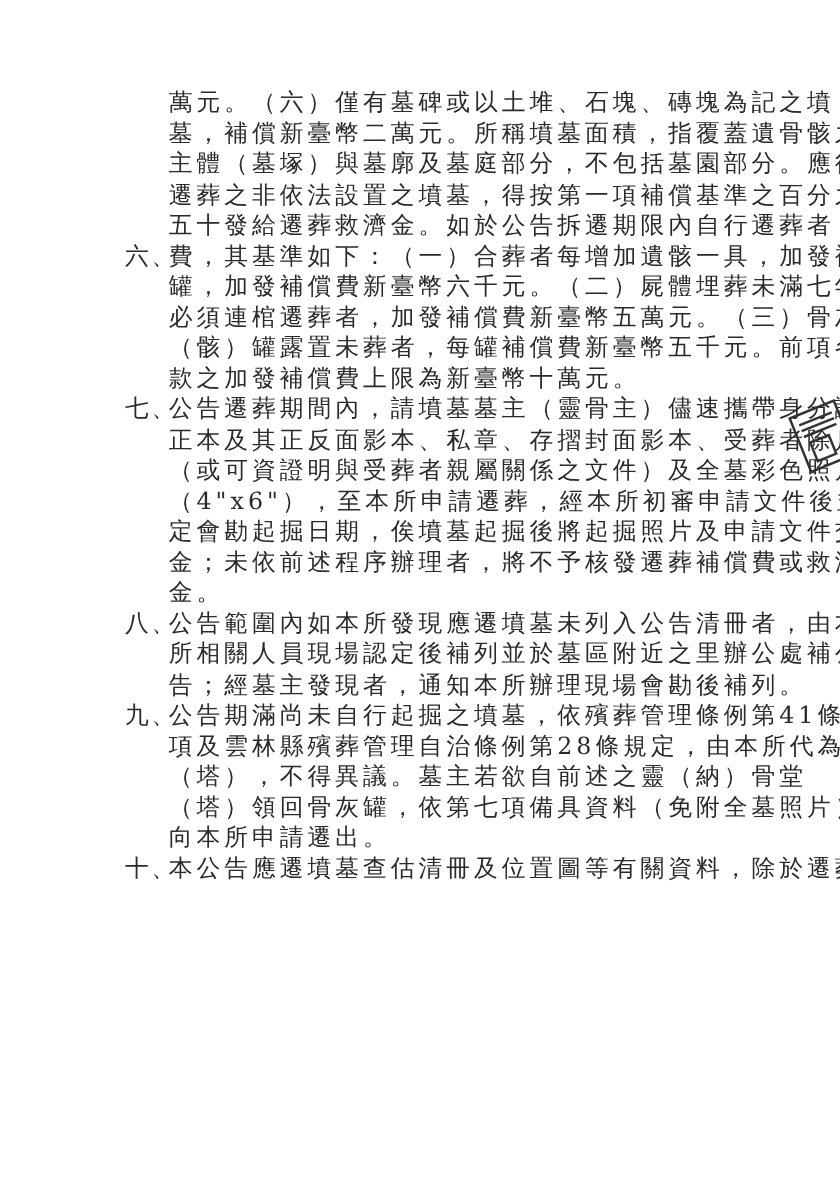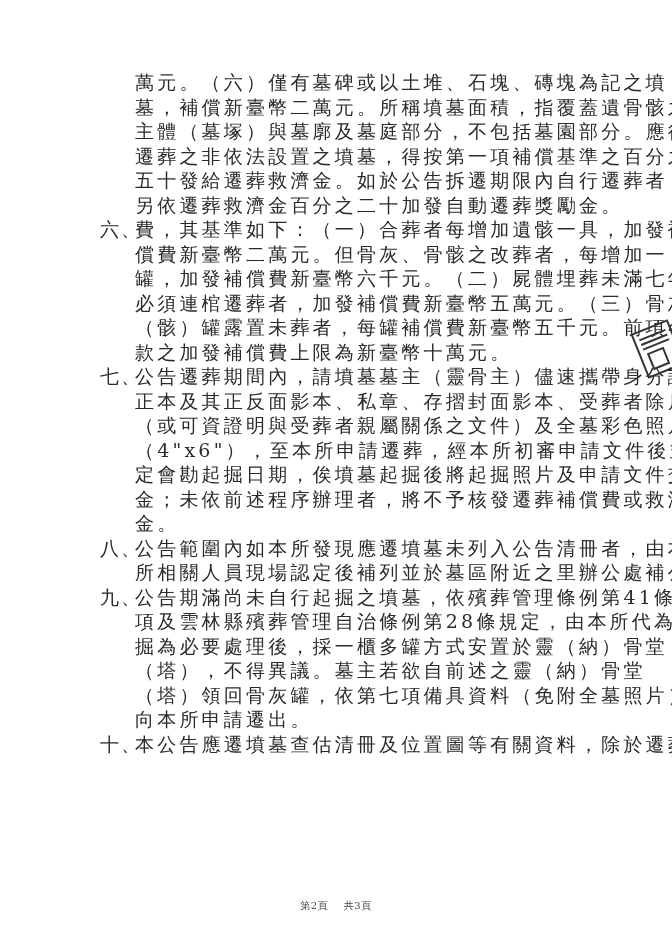--- a/index.html
+++ b/index.html
@@ -40,27 +40,25 @@
 
 <div class="page">
   <div class="body-text">
 
     <div class="para">
       <div class="line">萬元。（六）僅有墓碑或以土堆、石塊、磚塊為記之墳</div>
       <div class="line">墓，補償新臺幣二萬元。所稱墳墓面積，指覆蓋遺骨骸之</div>
       <div class="line">主體（墓塚）與墓廓及墓庭部分，不包括墓園部分。應行</div>
       <div class="line">遷葬之非依法設置之墳墓，得按第一項補償基準之百分之</div>
       <div class="line">五十發給遷葬救濟金。如於公告拆遷期限內自行遷葬者，</div>
-      <div class="line">另依遷葬救濟金百分之二十加發自動遷葬獎勵金。</div>
     </div>
 
     <div class="para">
       <span class="marker">六、</span>
       <div class="line">費，其基準如下：（一）合葬者每增加遺骸一具，加發補</div>
-      <div class="line">償費新臺幣二萬元。但骨灰、骨骸之改葬者，每增加一</div>
       <div class="line">罐，加發補償費新臺幣六千元。（二）屍體埋葬未滿七年</div>
       <div class="line">必須連棺遷葬者，加發補償費新臺幣五萬元。（三）骨灰</div>
       <div class="line">（骸）罐露置未葬者，每罐補償費新臺幣五千元。前項各</div>
       <div class="line">款之加發補償費上限為新臺幣十萬元。</div>
     </div>
 
     <div class="para">
       <span class="marker">七、</span>
       <div class="line">公告遷葬期間內，請墳墓墓主（靈骨主）儘速攜帶身分證</div>
       <div class="line">正本及其正反面影本、私章、存摺封面影本、受葬者除戶</div>
@@ -68,42 +66,38 @@
       <div class="line">（4"x6"），至本所申請遷葬，經本所初審申請文件後並約</div>
       <div class="line">定會勘起掘日期，俟墳墓起掘後將起掘照片及申請文件交</div>
       <div class="line">金；未依前述程序辦理者，將不予核發遷葬補償費或救濟</div>
       <div class="line">金。</div>
     </div>
 
     <div class="para">
       <span class="marker">八、</span>
       <div class="line">公告範圍內如本所發現應遷墳墓未列入公告清冊者，由本</div>
       <div class="line">所相關人員現場認定後補列並於墓區附近之里辦公處補公</div>
+      <div class="line">告；經墓主發現者，通知本所辦理現場會勘後補列。</div>
     </div>
 
     <div class="para">
       <span class="marker">九、</span>
       <div class="line">公告期滿尚未自行起掘之墳墓，依殯葬管理條例第41條第2</div>
       <div class="line">項及雲林縣殯葬管理自治條例第28條規定，由本所代為起</div>
-      <div class="line">掘為必要處理後，採一櫃多罐方式安置於靈（納）骨堂</div>
       <div class="line">（塔），不得異議。墓主若欲自前述之靈（納）骨堂</div>
       <div class="line">（塔）領回骨灰罐，依第七項備具資料（免附全墓照片）</div>
       <div class="line">向本所申請遷出。</div>
     </div>
 
     <div class="para">
       <span class="marker">十、</span>
       <div class="line">本公告應遷墳墓查估清冊及位置圖等有關資料，除於遷葬</div>
     </div>
   </div>
 
   <div class="seal">
     <div class="bar" style="top:6px"></div>
     <div class="bar" style="top:11px"></div>
     <div class="bar" style="top:16px"></div>
     <div class="grid"></div>
   </div>
 
-  <div class="footer">
-    <span>第2頁</span>
-    <span>共3頁</span>
-  </div>
 </div>
 
 </body></html>

